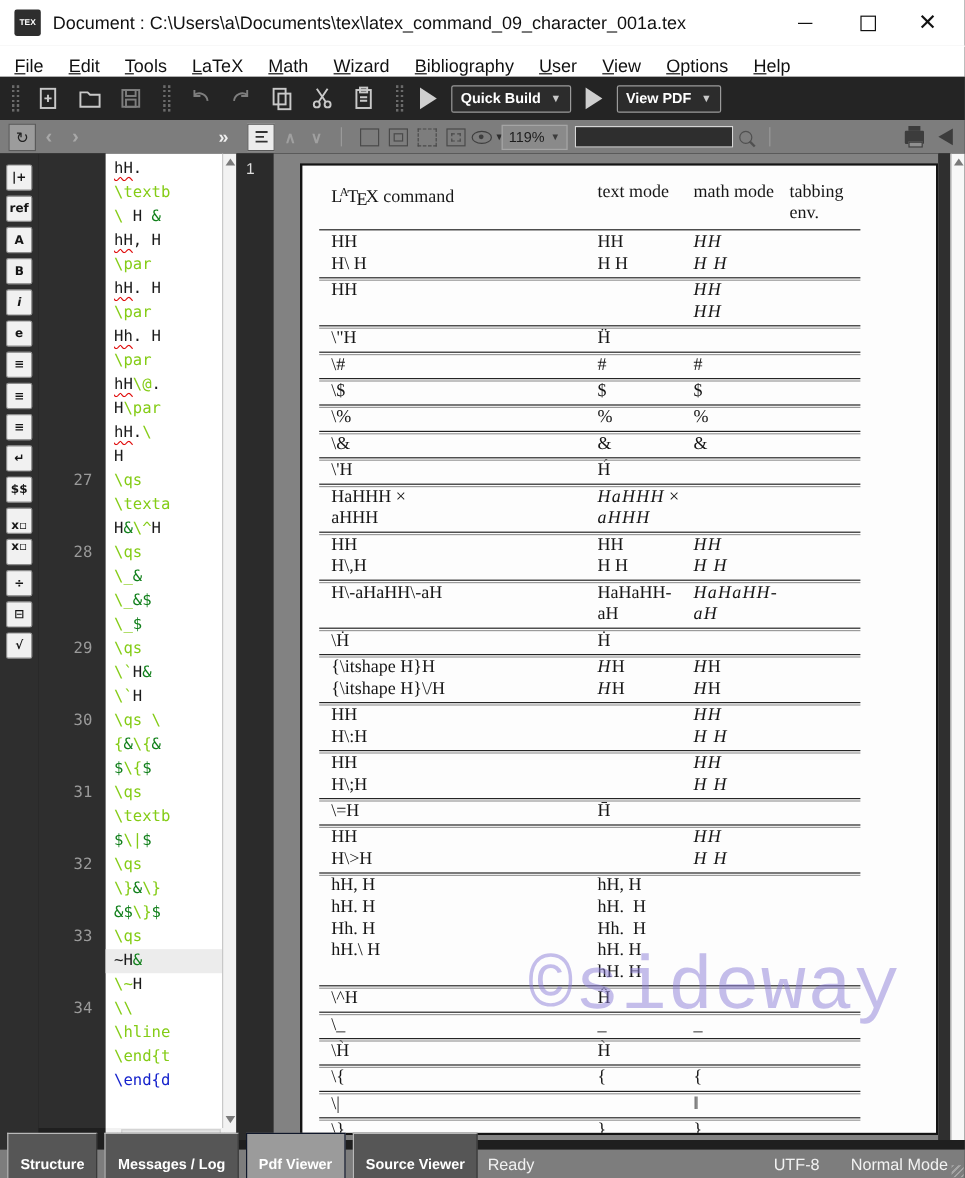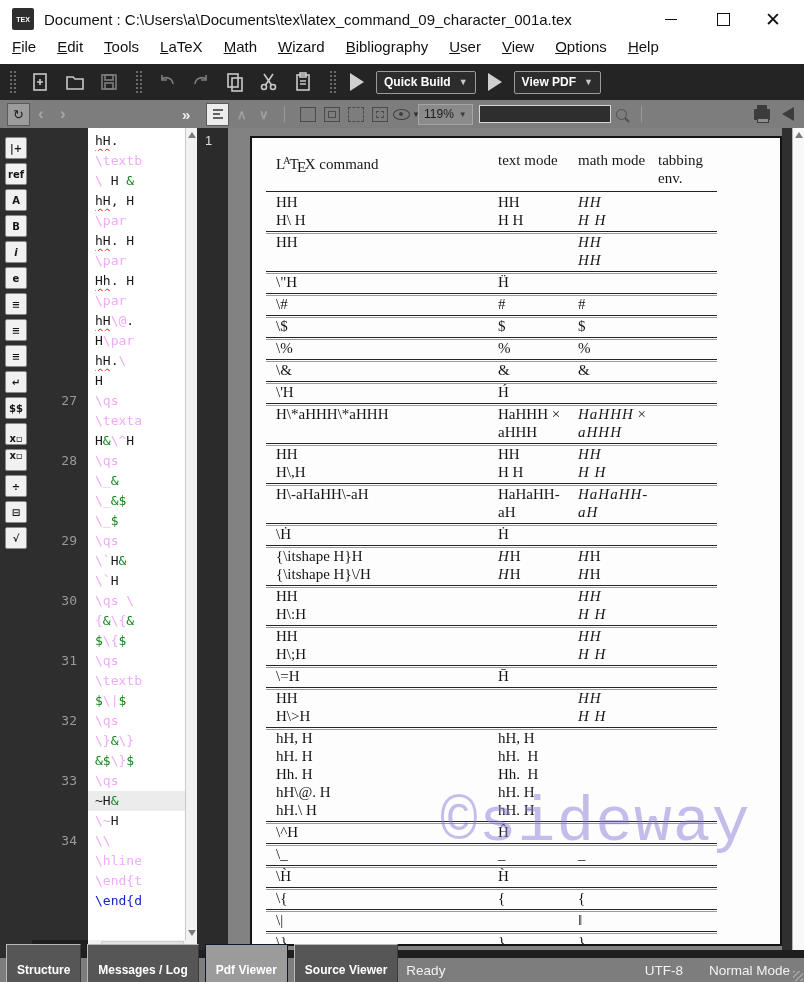--- a/index.html
+++ b/index.html
@@ -8,21 +8,21 @@
   
   .titlebar{position:absolute;left:0;top:0;width:804px;height:38px;background:#fff;border-bottom:1px solid #e3e3e3;display:flex;align-items:center}
   .appicon{width:22px;height:22px;margin:0 10px 0 12px;background:#2e2e2e;color:#fff;font-size:7px;font-weight:bold;display:flex;align-items:center;justify-content:center;border-radius:2px}
   .wtitle{font-size:15px;color:#111}
   .wctl{position:absolute;top:0;height:38px;width:46px;display:flex;align-items:center;justify-content:center}
   .ctl-min{right:110px}.ctl-max{right:58px}.ctl-close{right:8px}
   .glyph-min{width:12px;height:0;border-top:1.6px solid #111}
   .glyph-max{width:11px;height:11px;border:1.6px solid #111}
   .glyph-close{font-size:19px;color:#111;line-height:1}
   
-  .menubar{position:absolute;left:0;top:38px;width:804px;height:26px;background:#fff;display:flex;align-items:flex-start;padding-left:12px;box-sizing:border-box}
+  .menubar{position:absolute;left:0;top:38px;width:804px;height:26px;background:#fff;display:flex;align-items:flex-end;padding-left:12px;box-sizing:border-box}
   .menu-item{font-size:15px;color:#111;margin-right:21px;white-space:nowrap}
   .menu-item .u{text-decoration:underline}
   
   .toolbar1{position:absolute;left:0;top:64px;width:804px;height:36px;background:#242424;display:flex;align-items:center}
   .handle{width:6px;height:22px;margin:0 8px 0 10px;background:repeating-linear-gradient(to bottom,#6a6a6a 0 2px,transparent 2px 4px),repeating-linear-gradient(to bottom,#6a6a6a 0 2px,transparent 2px 4px);background-size:2px 100%,2px 100%;background-position:0 0,4px 0;background-repeat:no-repeat}
   .tbtn{width:34px;height:28px;display:flex;align-items:center;justify-content:center}
   .tbtn svg{display:block}
   .play{width:0;height:0;border-left:14px solid #cfcfcf;border-top:9px solid transparent;border-bottom:9px solid transparent;margin:0 6px}
   .combo{height:21px;border:1px solid #9a9a9a;border-radius:2px;background:#2c2c2c;color:#fff;font-size:12px;font-weight:bold;display:flex;align-items:center;padding:0 7px;margin:0 6px;white-space:nowrap}
   .combo .arr{margin-left:8px;color:#c9c9c9;font-size:9px}
@@ -50,21 +50,21 @@
   .main{position:absolute;left:0;top:128px;width:804px;height:830px;background:#1f1f1f}
   .sideicons{position:absolute;left:0;top:0;width:32px;height:830px;background:#2e2e2e;display:flex;flex-direction:column;align-items:center;padding-top:9px;box-sizing:border-box}
   .sicon{width:20px;height:20px;background:#f1f1f1;border:1px solid #8c8c8c;border-radius:2px;color:#151515;font-size:10px;font-weight:bold;display:flex;align-items:center;justify-content:center;margin-bottom:4px;font-family:"DejaVu Sans",sans-serif}
   .gutter-bg{position:absolute;left:32px;top:0;width:56px;height:812px;background:#2e2e2e}
   .code-bg{position:absolute;left:88px;top:0;width:97px;height:812px;background:#fff}
   .edlines{position:absolute;left:32px;top:3px;width:153px}
   .ed-row{display:flex;height:20px;line-height:20px;font-family:"DejaVu Sans Mono",monospace;font-size:13px}
   .ed-row .ln{width:56px;box-sizing:border-box;padding-right:11px;text-align:right;color:#9a9a9a;font-size:13px}
   .ed-row .code{width:97px;box-sizing:border-box;padding-left:7px;white-space:pre;overflow:hidden}
   .ed-row.cur .code{background:#ececec}
-  .ck{color:#f0abfc}.cg{color:#12801c}.ct{color:#1a1a1a}.cb{color:#1522cc}
+  .ck{color:#84cc16}.cg{color:#12801c}.ct{color:#1a1a1a}.cb{color:#1522cc}
   .cm{color:#1a1a1a;text-decoration:underline;text-decoration-style:wavy;text-decoration-color:#e01010;text-decoration-thickness:1px;text-underline-offset:3px}
   
   .edvscroll{position:absolute;left:185px;top:0;width:12px;height:812px;background:#f2f2f2;border-left:1px solid #c8c8c8;box-sizing:border-box}
   .tri-up{width:0;height:0;border-bottom:6px solid #7a7a7a;border-left:4.5px solid transparent;border-right:4.5px solid transparent;margin:4px auto 0}
   .tri-down{width:0;height:0;border-top:6px solid #7a7a7a;border-left:4.5px solid transparent;border-right:4.5px solid transparent;margin:0 auto;position:absolute;bottom:4px;left:1.5px}
   .edhscroll{position:absolute;left:88px;top:812px;width:109px;height:16px;background:#f2f2f2;display:flex;align-items:center;justify-content:space-between;padding:0 4px;box-sizing:border-box}
   .tri-left{width:0;height:0;border-right:6px solid #7a7a7a;border-top:4.5px solid transparent;border-bottom:4.5px solid transparent}
   .tri-right{width:0;height:0;border-left:6px solid #7a7a7a;border-top:4.5px solid transparent;border-bottom:4.5px solid transparent}
   .hthumb{flex:1;height:12px;margin:0 3px;background:#e4e4e4;border:1px solid #cfcfcf}
   
@@ -563,23 +563,20 @@
                 <div class="tline"><span>\'H</span></div>
               </div>
               <div class="tcell">
                 <div class="tline"><span>H́</span></div>
               </div>
               <div class="tcell"></div>
               <div class="tcell"></div>
             </div>
             <div class="trow">
               <div class="tcell">
-                <div class="tline"><span>H\*aHHH\*aHHH</span></div>
-              </div>
-              <div class="tcell">
                 <div class="tline"><span>HaHHH ×</span></div>
                 <div class="tline"><span>aHHH</span></div>
               </div>
               <div class="tcell">
                 <div class="tline"><span class="it">HaHHH</span><span> ×</span></div>
                 <div class="tline"><span class="it">aHHH</span></div>
               </div>
               <div class="tcell"></div>
             </div>
             <div class="trow">
@@ -680,21 +677,20 @@
                 <div class="tline"><span class="it">HH</span></div>
                 <div class="tline"><span class="it">H H</span></div>
               </div>
               <div class="tcell"></div>
             </div>
             <div class="trow">
               <div class="tcell">
                 <div class="tline"><span>hH, H</span></div>
                 <div class="tline"><span>hH. H</span></div>
                 <div class="tline"><span>Hh. H</span></div>
-                <div class="tline"><span>hH\@. H</span></div>
                 <div class="tline"><span>hH.\ H</span></div>
               </div>
               <div class="tcell">
                 <div class="tline"><span>hH, H</span></div>
                 <div class="tline"><span>hH.  H</span></div>
                 <div class="tline"><span>Hh.  H</span></div>
                 <div class="tline"><span>hH. H</span></div>
                 <div class="tline"><span>hH. H</span></div>
               </div>
               <div class="tcell"></div>

